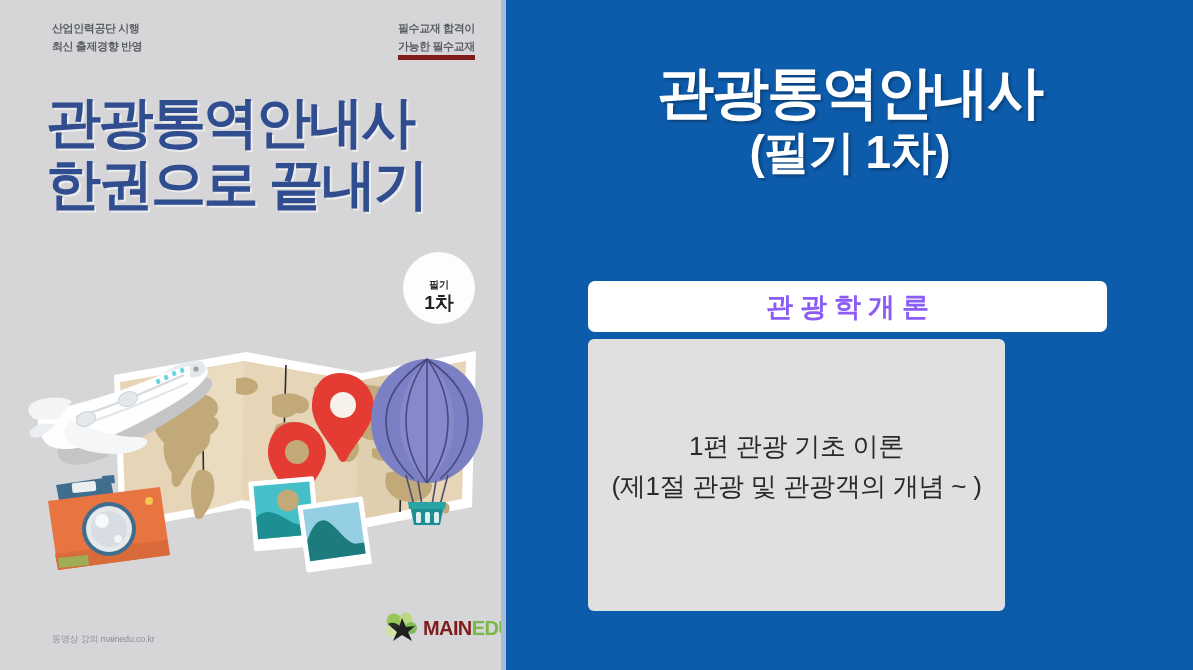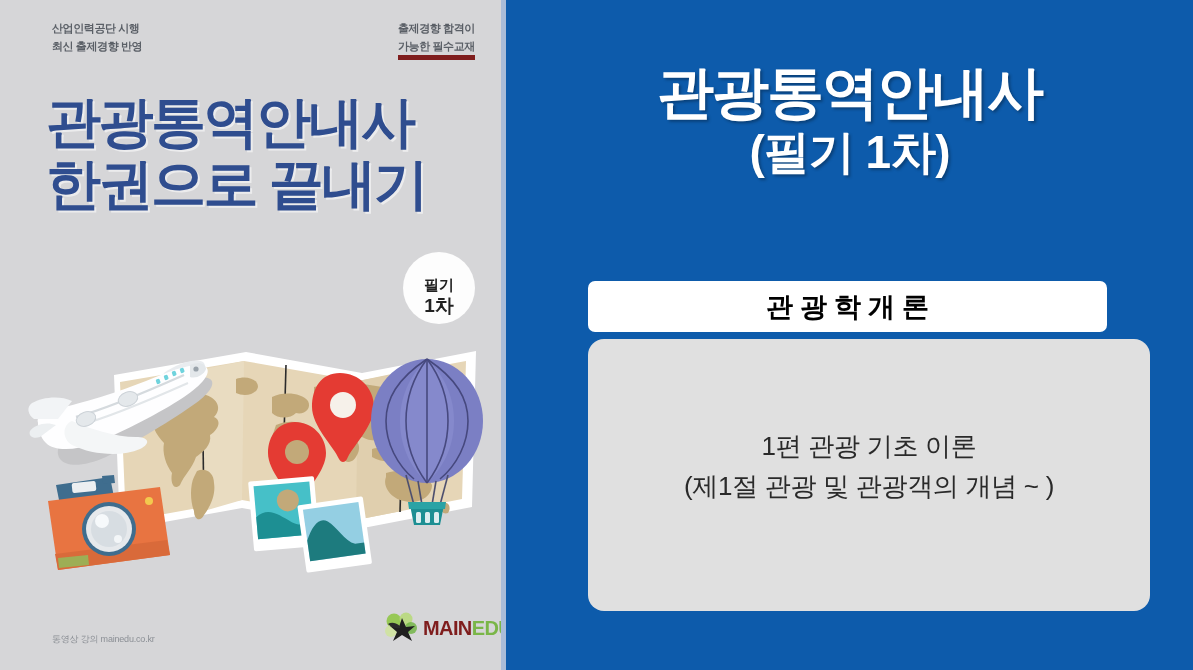--- a/index.html
+++ b/index.html
@@ -62,21 +62,21 @@
     position: absolute;
     left: 403px; top: 252px;
     width: 72px; height: 72px;
     border-radius: 50%;
     background: #fdfdfd;
     display: flex; flex-direction: column;
     align-items: center; justify-content: center;
     color: #222;
     line-height: 1.22;
   }
-  #cover-badge .b1 { font-size: 15px; font-weight: 700; margin-top: 17px; }
+  #cover-badge .b1 { font-size: 10px; font-weight: 700; margin-top: 17px; }
   #cover-badge .b2 { font-size: 19px; font-weight: 800; text-align: right; }
 
   
   #cover-illustration {
     position: absolute;
     left: 14px; top: 325px;
     width: 480px; height: 255px;
   }
 
   
@@ -137,31 +137,31 @@
     position: absolute;
     left: 82px; top: 281px;
     width: 519px; height: 51px;
     background: #ffffff;
     border-radius: 7px;
     display: flex; align-items: center; justify-content: center;
   }
   #subject-box .subject-label {
     font-size: 27px;
     font-weight: 800;
-    color: #000000;
+    color: #8b5cf6;
     letter-spacing: 7px;
     text-indent: 7px;
   }
 
   #content-box {
     position: absolute;
     left: 82px; top: 339px;
-    width: 562px; height: 272px;
+    width: 417px; height: 272px;
     background: #e0e0e0;
-    border-radius: 16px;
+    border-radius: 6px;
     display: flex; flex-direction: column;
     align-items: center; justify-content: center;
     padding-bottom: 18px;
   }
   #content-box .c-line {
     font-size: 26px;
     font-weight: 400;
     color: #2a2a2a;
     letter-spacing: -0.3px;
     line-height: 1.55;
@@ -174,21 +174,21 @@
 <div id="slide">
 
   <div id="book-cover">
 
     <div class="cover-kicker" id="kicker-left">
       <div>산업인력공단 시행</div>
       <div>최신 출제경향 반영</div>
     </div>
 
     <div class="cover-kicker" id="kicker-right">
-      <div>출제경향 합격이</div>
+      <div>필수교재 합격이</div>
       <div><span class="k2">가능한 필수교재</span></div>
     </div>
 
     <div id="cover-title">
       <div class="cover-title-line">관광통역안내사</div>
       <div class="cover-title-line">한권으로 끝내기</div>
     </div>
 
     <div id="cover-badge">
       <span class="b1">필기</span>

